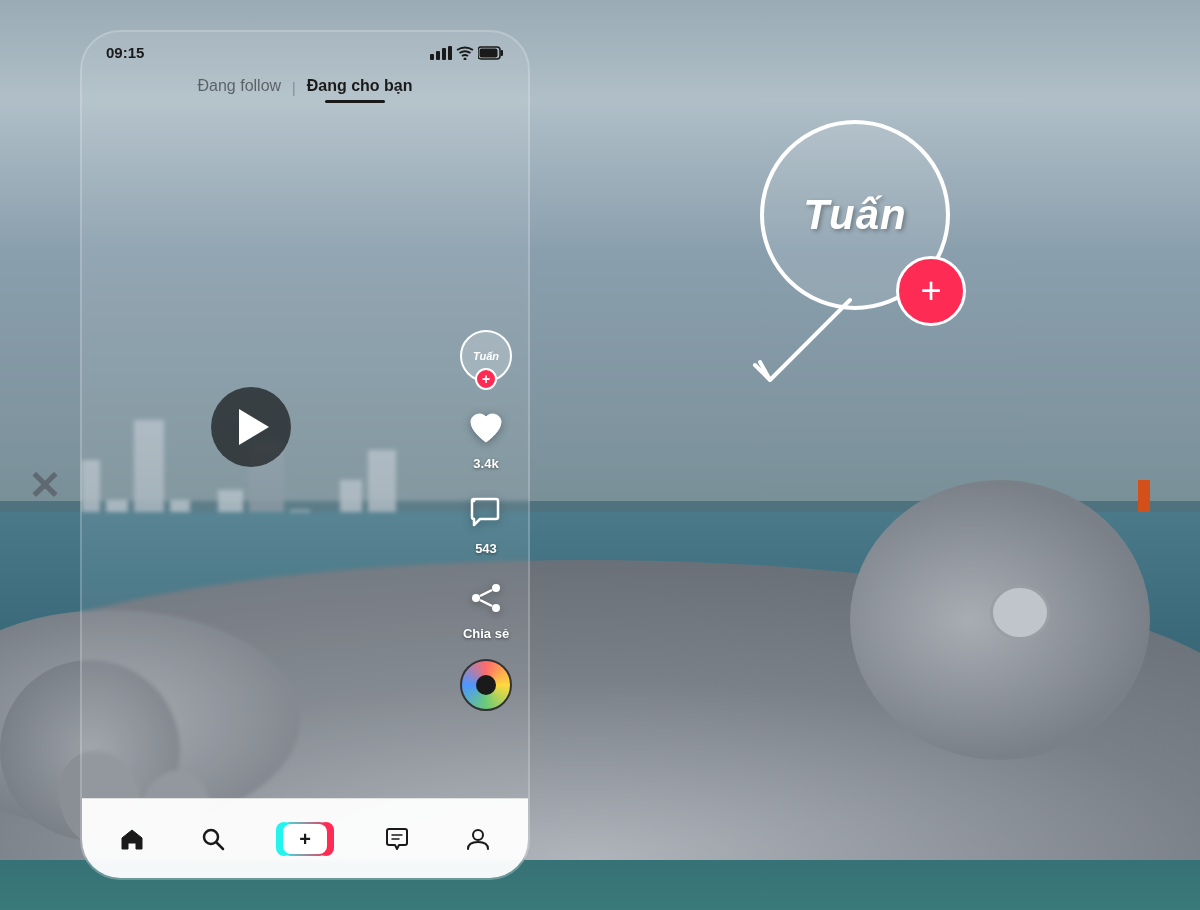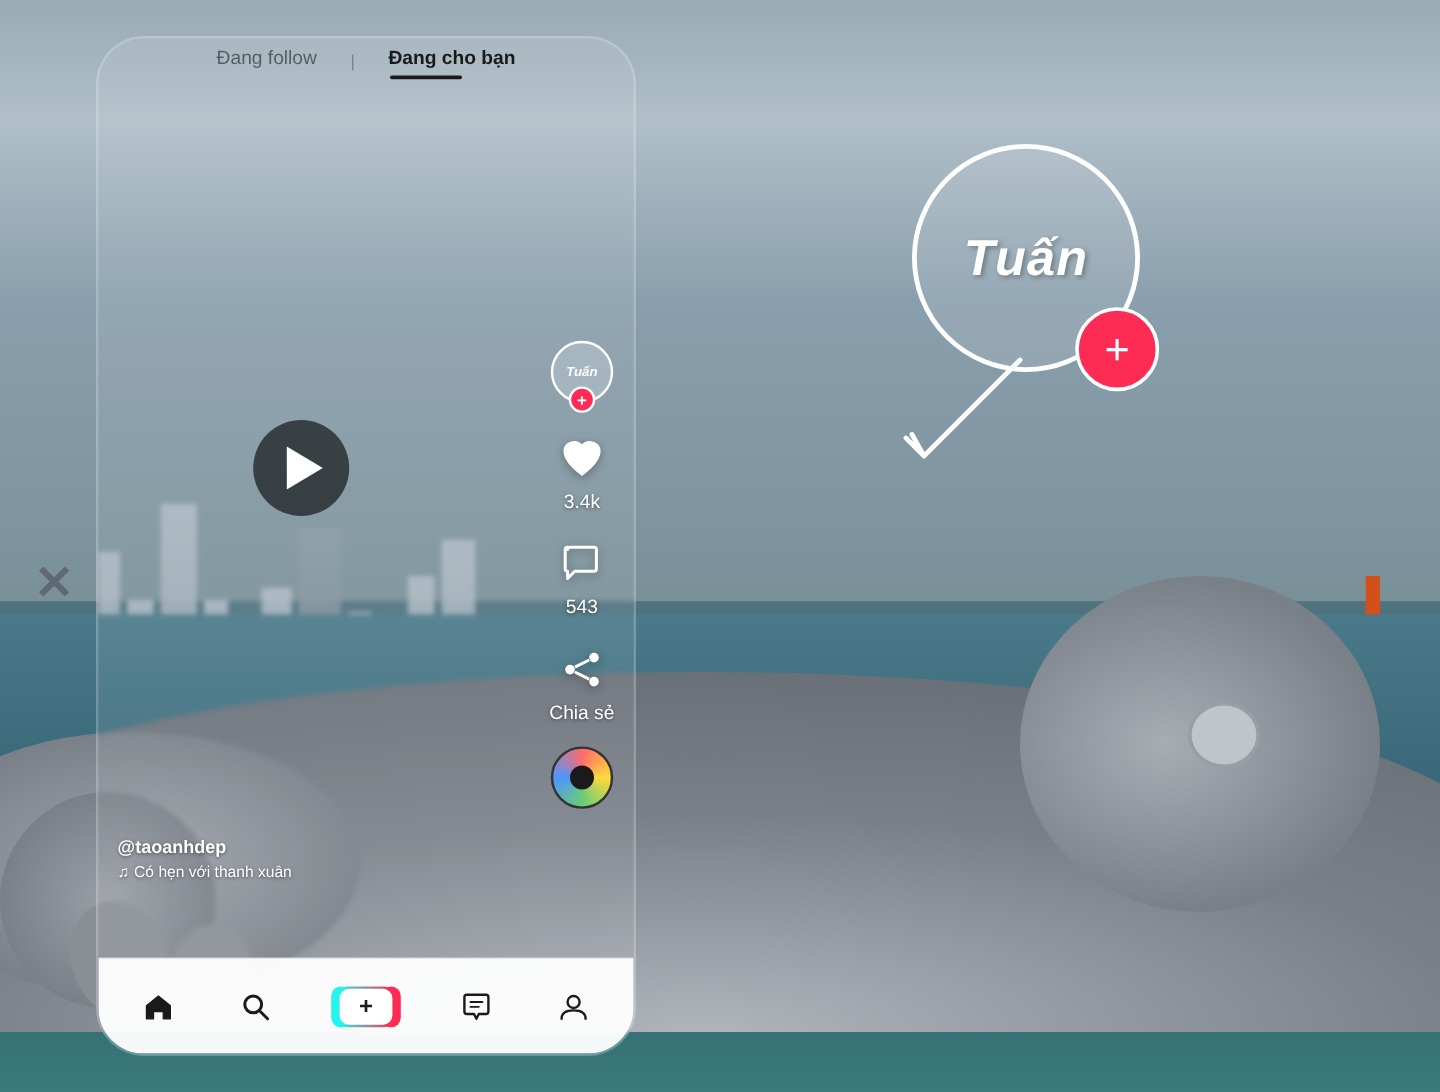--- a/index.html
+++ b/index.html
@@ -106,21 +106,21 @@
     .signal-bar {
       width: 4px;
       background: #1a1a1a;
       border-radius: 1px;
     }
 
     
     .nav-tabs {
       display: flex;
       justify-content: center;
-      gap: 24px;
+      gap: 7px;
       padding: 6px 0 10px;
       position: relative;
     }
 
     .nav-tab {
       font-size: 16px;
       color: rgba(0,0,0,0.5);
       cursor: pointer;
       padding: 2px 4px;
     }
@@ -257,23 +257,23 @@
       justify-content: center;
     }
 
     .heart-icon svg,
     .comment-icon svg,
     .share-icon svg {
       filter: drop-shadow(0 2px 4px rgba(0,0,0,0.3));
     }
 
     .action-count {
-      font-size: 16px;
+      font-size: 13px;
       color: white;
-      font-weight: 400;
+      font-weight: 700;
       text-shadow: 0 1px 3px rgba(0,0,0,0.5);
     }
 
     
     .music-disc {
       width: 52px;
       height: 52px;
       border-radius: 50%;
       background: conic-gradient(#ff6b6b, #ffd93d, #6bcb77, #4d96ff, #ff6b6b);
       border: 2px solid #333;
@@ -575,20 +575,42 @@
 
   <div class="arrow-annotation">
     <svg width="200" height="120" viewBox="0 0 200 120">
       <path d="M 160 10 Q 120 50 80 90 L 65 75 M 80 90 L 70 72" stroke="white" stroke-width="4" fill="none" stroke-linecap="round" stroke-linejoin="round"></path>
     </svg>
   </div>
 </div>
 
 <div class="phone-frame">
 
+  <div class="phone-status-bar">
+    <span class="status-time">09:15</span>
+    <div class="status-icons">
+      <div style="display:flex; gap:2px; align-items:flex-end;">
+        <div class="signal-bar" style="height:6px;"></div>
+        <div class="signal-bar" style="height:9px;"></div>
+        <div class="signal-bar" style="height:12px;"></div>
+        <div class="signal-bar" style="height:14px;"></div>
+      </div>
+      <svg width="18" height="14" viewBox="0 0 18 14">
+        <path d="M1 4 Q9 -1 17 4" stroke="#1a1a1a" stroke-width="2" fill="none"></path>
+        <path d="M3.5 7 Q9 3.5 14.5 7" stroke="#1a1a1a" stroke-width="2" fill="none"></path>
+        <path d="M6 10 Q9 8 12 10" stroke="#1a1a1a" stroke-width="2" fill="none"></path>
+        <circle cx="9" cy="13" r="1.5" fill="#1a1a1a"></circle>
+      </svg>
+      <svg width="26" height="14" viewBox="0 0 26 14">
+        <rect x="0" y="1" width="22" height="12" rx="3" stroke="#1a1a1a" stroke-width="1.5" fill="none"></rect>
+        <rect x="1.5" y="2.5" width="18" height="9" rx="2" fill="#1a1a1a"></rect>
+        <rect x="22.5" y="4" width="2.5" height="6" rx="1" fill="#1a1a1a"></rect>
+      </svg>
+    </div>
+  </div>
 
   <div class="nav-tabs">
     <span class="nav-tab">Đang follow</span>
     <span class="nav-tab-divider">|</span>
     <span class="nav-tab active">Đang cho bạn</span>
     <div class="nav-tab-underline"></div>
   </div>
 
   <div class="video-area">
 
@@ -634,27 +656,20 @@
           </svg>
         </div>
         <span class="action-count">Chia sẻ</span>
       </div>
 
       <div class="music-disc">
         <div class="music-disc-inner"></div>
       </div>
     </div>
 
-    <div class="video-info">
-      <div class="video-username">@taoanhdep</div>
-      <div class="video-music">
-        <span>♫</span>
-        <span>Có hẹn với thanh xuân</span>
-      </div>
-    </div>
   </div>
 
   <div class="bottom-nav">
 
     <div class="nav-item">
       <svg width="26" height="26" viewBox="0 0 26 26">
         <path d="M3 12 L13 4 L23 12 L23 23 L17 23 L17 17 L9 17 L9 23 L3 23 Z" fill="#1a1a1a" stroke="#1a1a1a" stroke-width="1" stroke-linejoin="round"></path>
       </svg>
     </div>
 

